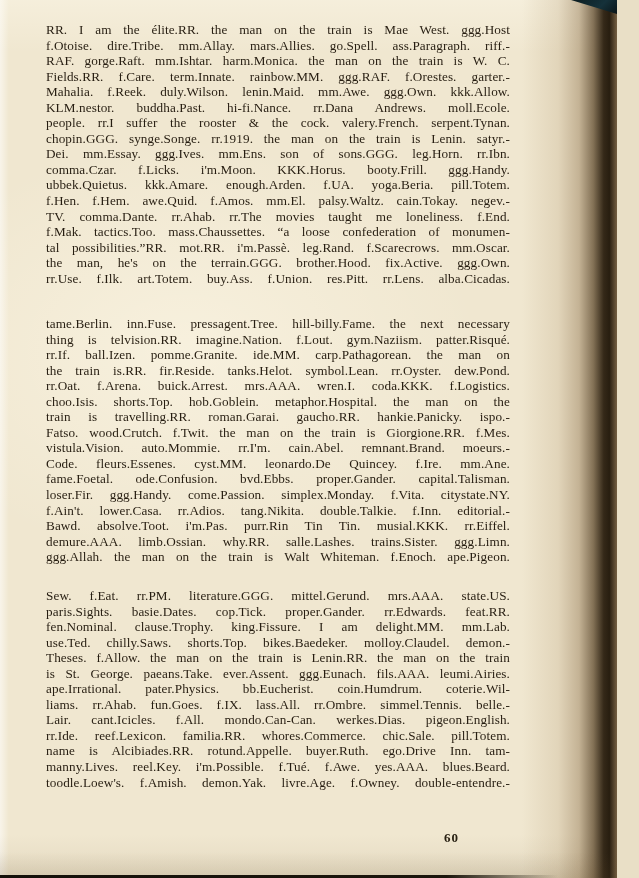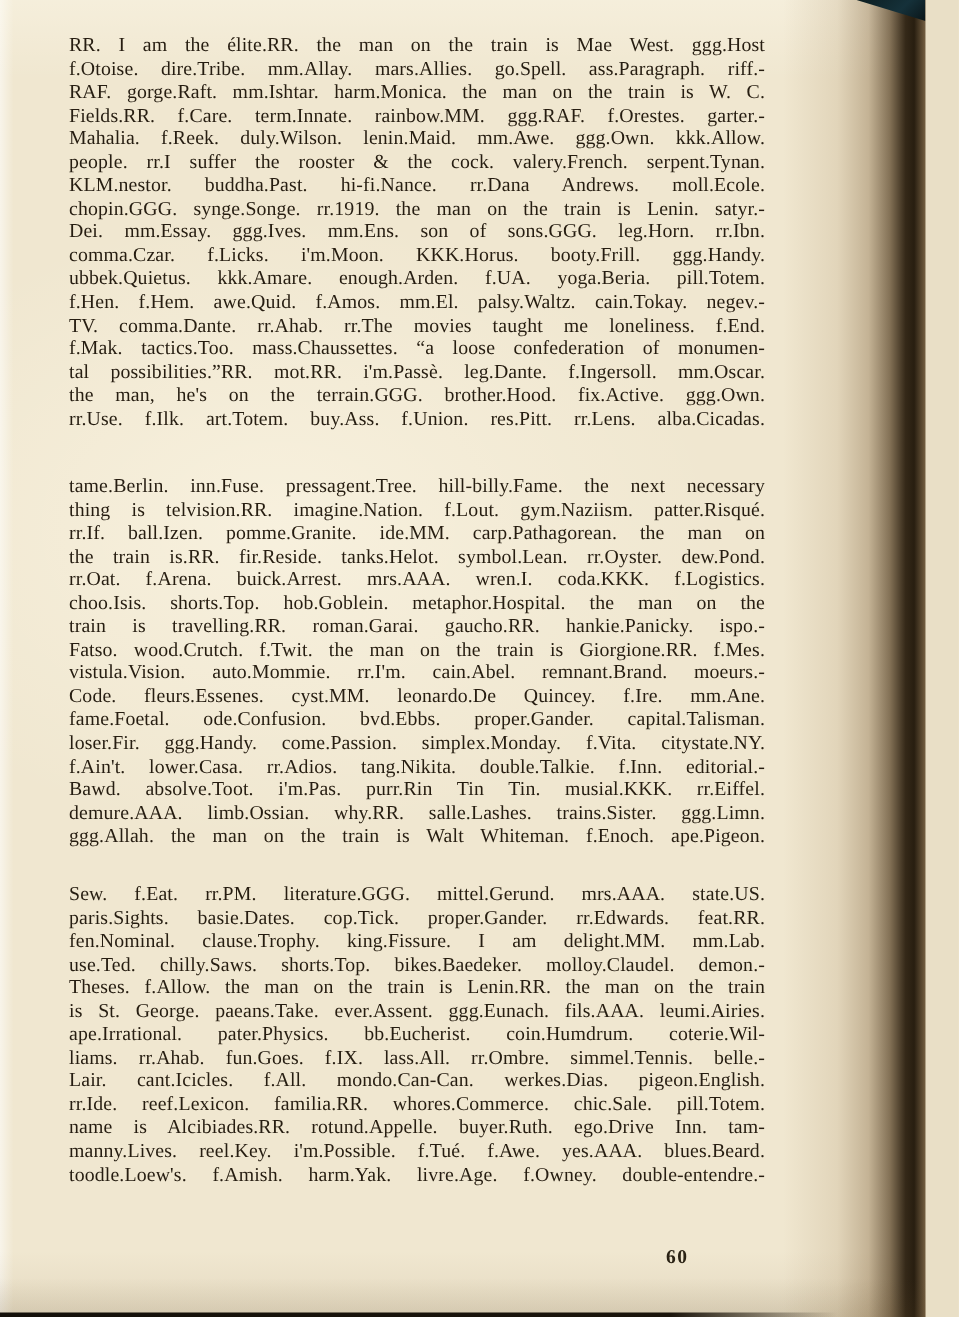--- a/index.html
+++ b/index.html
@@ -80,30 +80,30 @@
 <body>
 
 <div class="book-page">
   <div class="text-block">
       <div class="para">
         <div class="line">RR. I am the élite.RR. the man on the train is Mae West. ggg.Host</div>
         <div class="line">f.Otoise. dire.Tribe. mm.Allay. mars.Allies. go.Spell. ass.Paragraph. riff.-</div>
         <div class="line">RAF. gorge.Raft. mm.Ishtar. harm.Monica. the man on the train is W. C.</div>
         <div class="line">Fields.RR. f.Care. term.Innate. rainbow.MM. ggg.RAF. f.Orestes. garter.-</div>
         <div class="line">Mahalia. f.Reek. duly.Wilson. lenin.Maid. mm.Awe. ggg.Own. kkk.Allow.</div>
+        <div class="line">KLM.nestor. buddha.Past. hi-fi.Nance. rr.Dana Andrews. moll.Ecole.</div>
         <div class="line">people. rr.I suffer the rooster &amp; the cock. valery.French. serpent.Tynan.</div>
-        <div class="line">KLM.nestor. buddha.Past. hi-fi.Nance. rr.Dana Andrews. moll.Ecole.</div>
         <div class="line">chopin.GGG. synge.Songe. rr.1919. the man on the train is Lenin. satyr.-</div>
         <div class="line">Dei. mm.Essay. ggg.Ives. mm.Ens. son of sons.GGG. leg.Horn. rr.Ibn.</div>
         <div class="line">comma.Czar. f.Licks. i'm.Moon. KKK.Horus. booty.Frill. ggg.Handy.</div>
         <div class="line">ubbek.Quietus. kkk.Amare. enough.Arden. f.UA. yoga.Beria. pill.Totem.</div>
         <div class="line">f.Hen. f.Hem. awe.Quid. f.Amos. mm.El. palsy.Waltz. cain.Tokay. negev.-</div>
         <div class="line">TV. comma.Dante. rr.Ahab. rr.The movies taught me loneliness. f.End.</div>
         <div class="line">f.Mak. tactics.Too. mass.Chaussettes. “a loose confederation of monumen-</div>
-        <div class="line">tal possibilities.”RR. mot.RR. i'm.Passè. leg.Dante. f.Ingersoll. mm.Oscar.</div>
+        <div class="line">tal possibilities.”RR. mot.RR. i'm.Passè. leg.Rand. f.Scarecrows. mm.Oscar.</div>
         <div class="line">the man, he's on the terrain.GGG. brother.Hood. fix.Active. ggg.Own.</div>
         <div class="line">rr.Use. f.Ilk. art.Totem. buy.Ass. f.Union. res.Pitt. rr.Lens. alba.Cicadas.</div>
       </div>
       <div class="para">
         <div class="line">tame.Berlin. inn.Fuse. pressagent.Tree. hill-billy.Fame. the next necessary</div>
         <div class="line">thing is telvision.RR. imagine.Nation. f.Lout. gym.Naziism. patter.Risqué.</div>
         <div class="line">rr.If. ball.Izen. pomme.Granite. ide.MM. carp.Pathagorean. the man on</div>
         <div class="line">the train is.RR. fir.Reside. tanks.Helot. symbol.Lean. rr.Oyster. dew.Pond.</div>
         <div class="line">rr.Oat. f.Arena. buick.Arrest. mrs.AAA. wren.I. coda.KKK. f.Logistics.</div>
         <div class="line">choo.Isis. shorts.Top. hob.Goblein. metaphor.Hospital. the man on the</div>
@@ -124,21 +124,21 @@
         <div class="line">fen.Nominal. clause.Trophy. king.Fissure. I am delight.MM. mm.Lab.</div>
         <div class="line">use.Ted. chilly.Saws. shorts.Top. bikes.Baedeker. molloy.Claudel. demon.-</div>
         <div class="line">Theses. f.Allow. the man on the train is Lenin.RR. the man on the train</div>
         <div class="line">is St. George. paeans.Take. ever.Assent. ggg.Eunach. fils.AAA. leumi.Airies.</div>
         <div class="line">ape.Irrational. pater.Physics. bb.Eucherist. coin.Humdrum. coterie.Wil-</div>
         <div class="line">liams. rr.Ahab. fun.Goes. f.IX. lass.All. rr.Ombre. simmel.Tennis. belle.-</div>
         <div class="line">Lair. cant.Icicles. f.All. mondo.Can-Can. werkes.Dias. pigeon.English.</div>
         <div class="line">rr.Ide. reef.Lexicon. familia.RR. whores.Commerce. chic.Sale. pill.Totem.</div>
         <div class="line">name is Alcibiades.RR. rotund.Appelle. buyer.Ruth. ego.Drive Inn. tam-</div>
         <div class="line">manny.Lives. reel.Key. i'm.Possible. f.Tué. f.Awe. yes.AAA. blues.Beard.</div>
-        <div class="line">toodle.Loew's. f.Amish. harm.Yak. livre.Age. f.Owney. double-entendre.-</div>
+        <div class="line">toodle.Loew's. f.Amish. demon.Yak. livre.Age. f.Owney. double-entendre.-</div>
       </div>
     </div>
   <div class="page-number">60</div>
   <div class="right-shade"></div>
   <div class="corner-dark"></div>
   <div class="bottom-soft"></div>
   <div class="bottom-edge"></div>
 </div>
 
 </body></html>

